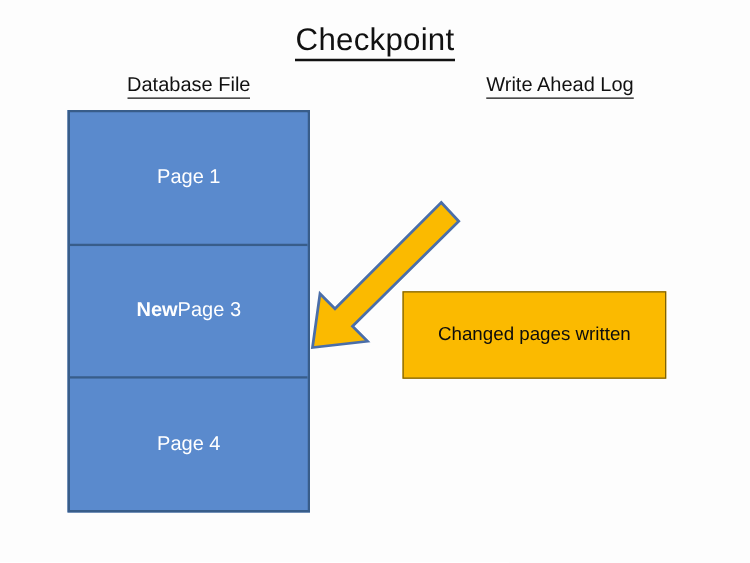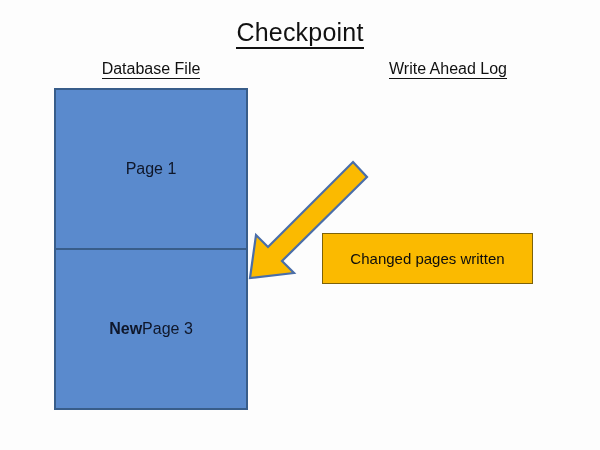--- a/index.html
+++ b/index.html
@@ -61,21 +61,21 @@
     background: #5A8ACD;
     display: flex;
     flex-direction: column;
   }
   .db-page {
     flex: 1 1 0;
     display: flex;
     align-items: center;
     justify-content: center;
     background: #5A8ACD;
-    color: #0f172a;
+    color: #ffffff;
     font-size: 16px;
     border-bottom: 2px solid #385D8A;
     box-sizing: border-box;
   }
   .db-page:last-child { border-bottom: none; }
 
   
   #wal-box {
     position: absolute;
     left: 350px;
@@ -94,21 +94,21 @@
     line-height: 1.28;
     padding: 0 6px;
   }
 
   
   #callout-box {
     position: absolute;
     left: 322px;
     top: 233px;
     width: 211px;
-    height: 51px;
+    height: 70px;
     box-sizing: border-box;
     border: 1.5px solid #7D6209;
     background: #FBBA00;
     display: flex;
     align-items: center;
     justify-content: center;
     text-align: center;
     color: #0d0d0d;
     font-size: 15px;
     line-height: 1.3;
@@ -141,20 +141,23 @@
   </div>
 
   <div id="db-stack">
     <div class="db-page">
       <span>Page 1</span>
     </div>
     <div class="db-page">
       <span style="font-weight:bold">New</span>
         <span> Page 3</span>
     </div>
+    <div class="db-page">
+      <span>Page 4</span>
+    </div>
   </div>
 
 
   <div id="callout-box">
     <div>
       <span>Changed pages written</span><br>
     </div>
   </div>
 
   <svg id="arrow-svg" viewBox="0 0 130 126">

